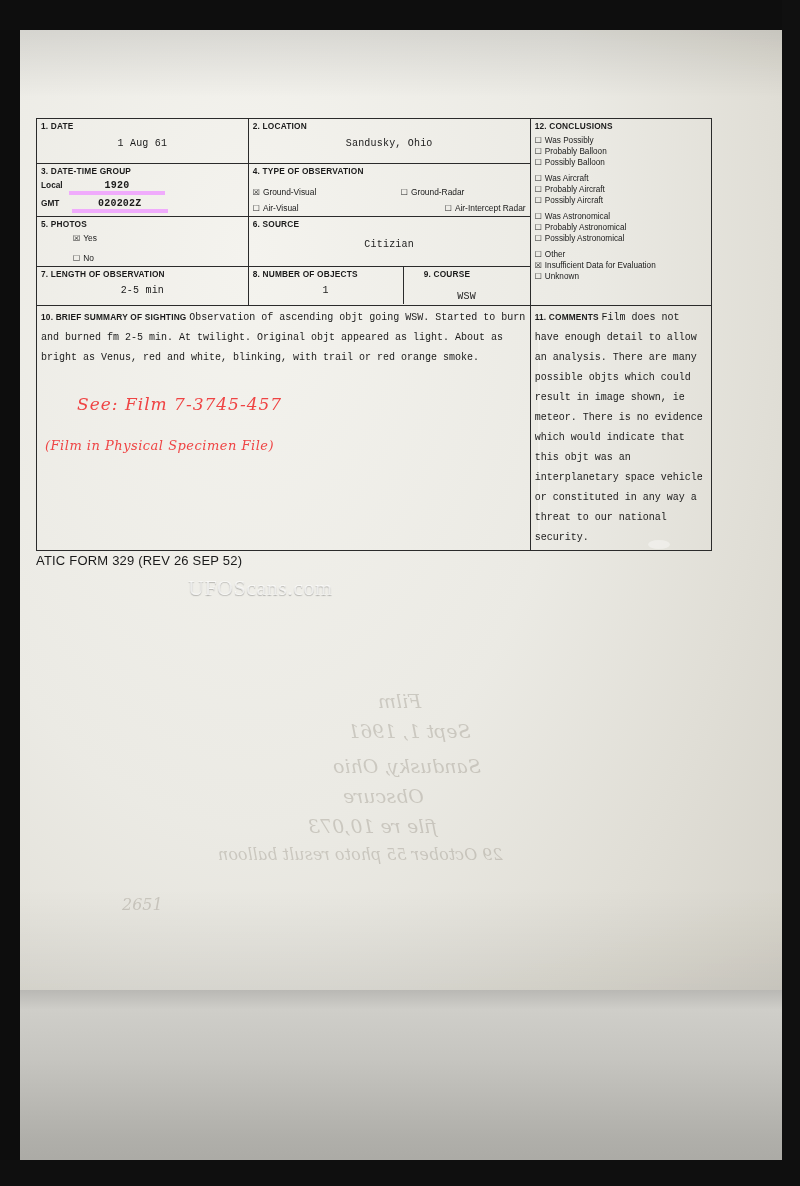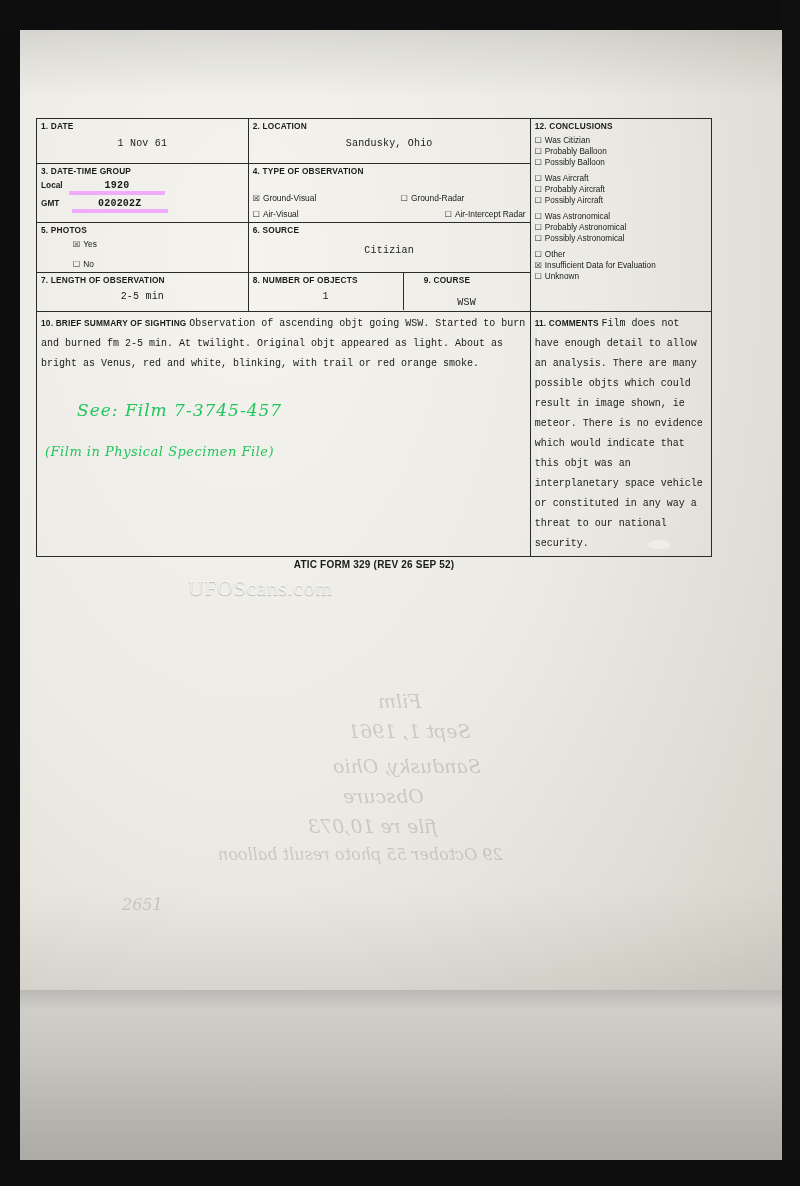--- a/index.html
+++ b/index.html
@@ -46,23 +46,23 @@
   .val{font-family:"Liberation Mono", monospace;font-size:10px;letter-spacing:.2px;}
   .center{text-align:center;}
   .chk{font-family:"DejaVu Sans",sans-serif;font-size:8px;margin-right:3px;}
   .optline{font-size:8.4px;white-space:nowrap;line-height:11.5px;}
   .concl{font-size:8.2px;line-height:11px;}
   .concl .grp{margin-bottom:5px;}
   .underline{border-bottom:4px solid #f0abfc;display:inline-block;min-width:96px;text-align:center;}
   .summary{font-family:"Liberation Mono", monospace;font-size:10px;line-height:20px;}
   .hand{
     font-family:"DejaVu Serif", serif;font-style:italic;
-    color:#22c55e;
-  }
-  .formnum{font-size:10px;font-weight:bold;margin-top:2px;letter-spacing:.2px;text-align:center;}
+    color:#ef4444;
+  }
+  .formnum{font-size:13px;font-weight:normal;margin-top:2px;letter-spacing:.2px;}
   .wm{
     position:absolute;left:188px;top:575px;
     font-size:22px;color:rgba(255,255,255,.72);
     text-shadow:0 1px 1px rgba(0,0,0,.25);
     letter-spacing:.5px;font-family:"Liberation Serif", serif;
   }
   
   .bleed{
     position:absolute;color:rgba(90,80,70,.22);
     font-family:"DejaVu Serif",serif;font-style:italic;font-size:19px;
@@ -97,32 +97,32 @@
 
 <div id="card">
 
 
   <table class="tbl">
 
     <tbody>
         <tr>
       <td style="width:222px;height:40px;">
         <div class="lbl">1. DATE</div>
-        <div class="val center" style="margin-top:7px;">1 Nov 61</div>
+        <div class="val center" style="margin-top:7px;">1 Aug 61</div>
       </td>
       <td style="width:262px;">
         <div class="lbl">2. LOCATION</div>
         <div class="val center" style="margin-top:7px;">Sandusky, Ohio</div>
       </td>
       <td rowspan="4" style="width:190px;">
         <div class="lbl">12. CONCLUSIONS</div>
         <div class="concl" style="margin-top:4px;">
 
           <div class="grp">
-            <div><span class="chk">☐</span><span>Was Citizian</span></div>
+            <div><span class="chk">☐</span><span>Was Possibly</span></div>
             <div><span class="chk">☐</span><span>Probably Balloon</span></div>
             <div><span class="chk">☐</span><span>Possibly Balloon</span></div>
           </div>
 
           <div class="grp">
             <div><span class="chk">☐</span><span>Was Aircraft</span></div>
             <div><span class="chk">☐</span><span>Probably Aircraft</span></div>
             <div><span class="chk">☐</span><span>Possibly Aircraft</span></div>
           </div>
 
@@ -149,21 +149,21 @@
           <span>Local</span>
           <span class="underline val" style="margin-left:4px;">1920</span>
         </div>
         <div style="margin-top:3px;font-size:8.3px;font-weight:bold;">
           <span>GMT</span>
           <span class="underline val" style="margin-left:10px;">020202Z</span>
         </div>
       </td>
       <td>
         <div class="lbl">4. TYPE OF OBSERVATION</div>
-        <div style="display:flex;margin-top:17px;gap:16px;">
+        <div style="display:flex;margin-top:11px;gap:16px;">
           <div style="width:132px;">
             <div class="optline"><span class="chk">☒</span><span>Ground-Visual</span></div>
             <div class="optline" style="margin-top:4px;"><span class="chk">☐</span><span>Air-Visual</span></div>
           </div>
           <div>
             <div class="optline"><span class="chk">☐</span><span>Ground-Radar</span></div>
             <div class="optline" style="margin-top:4px;padding-left:44px;"><span class="chk">☐</span><span>Air-Intercept Radar</span></div>
           </div>
         </div>
       </td>

